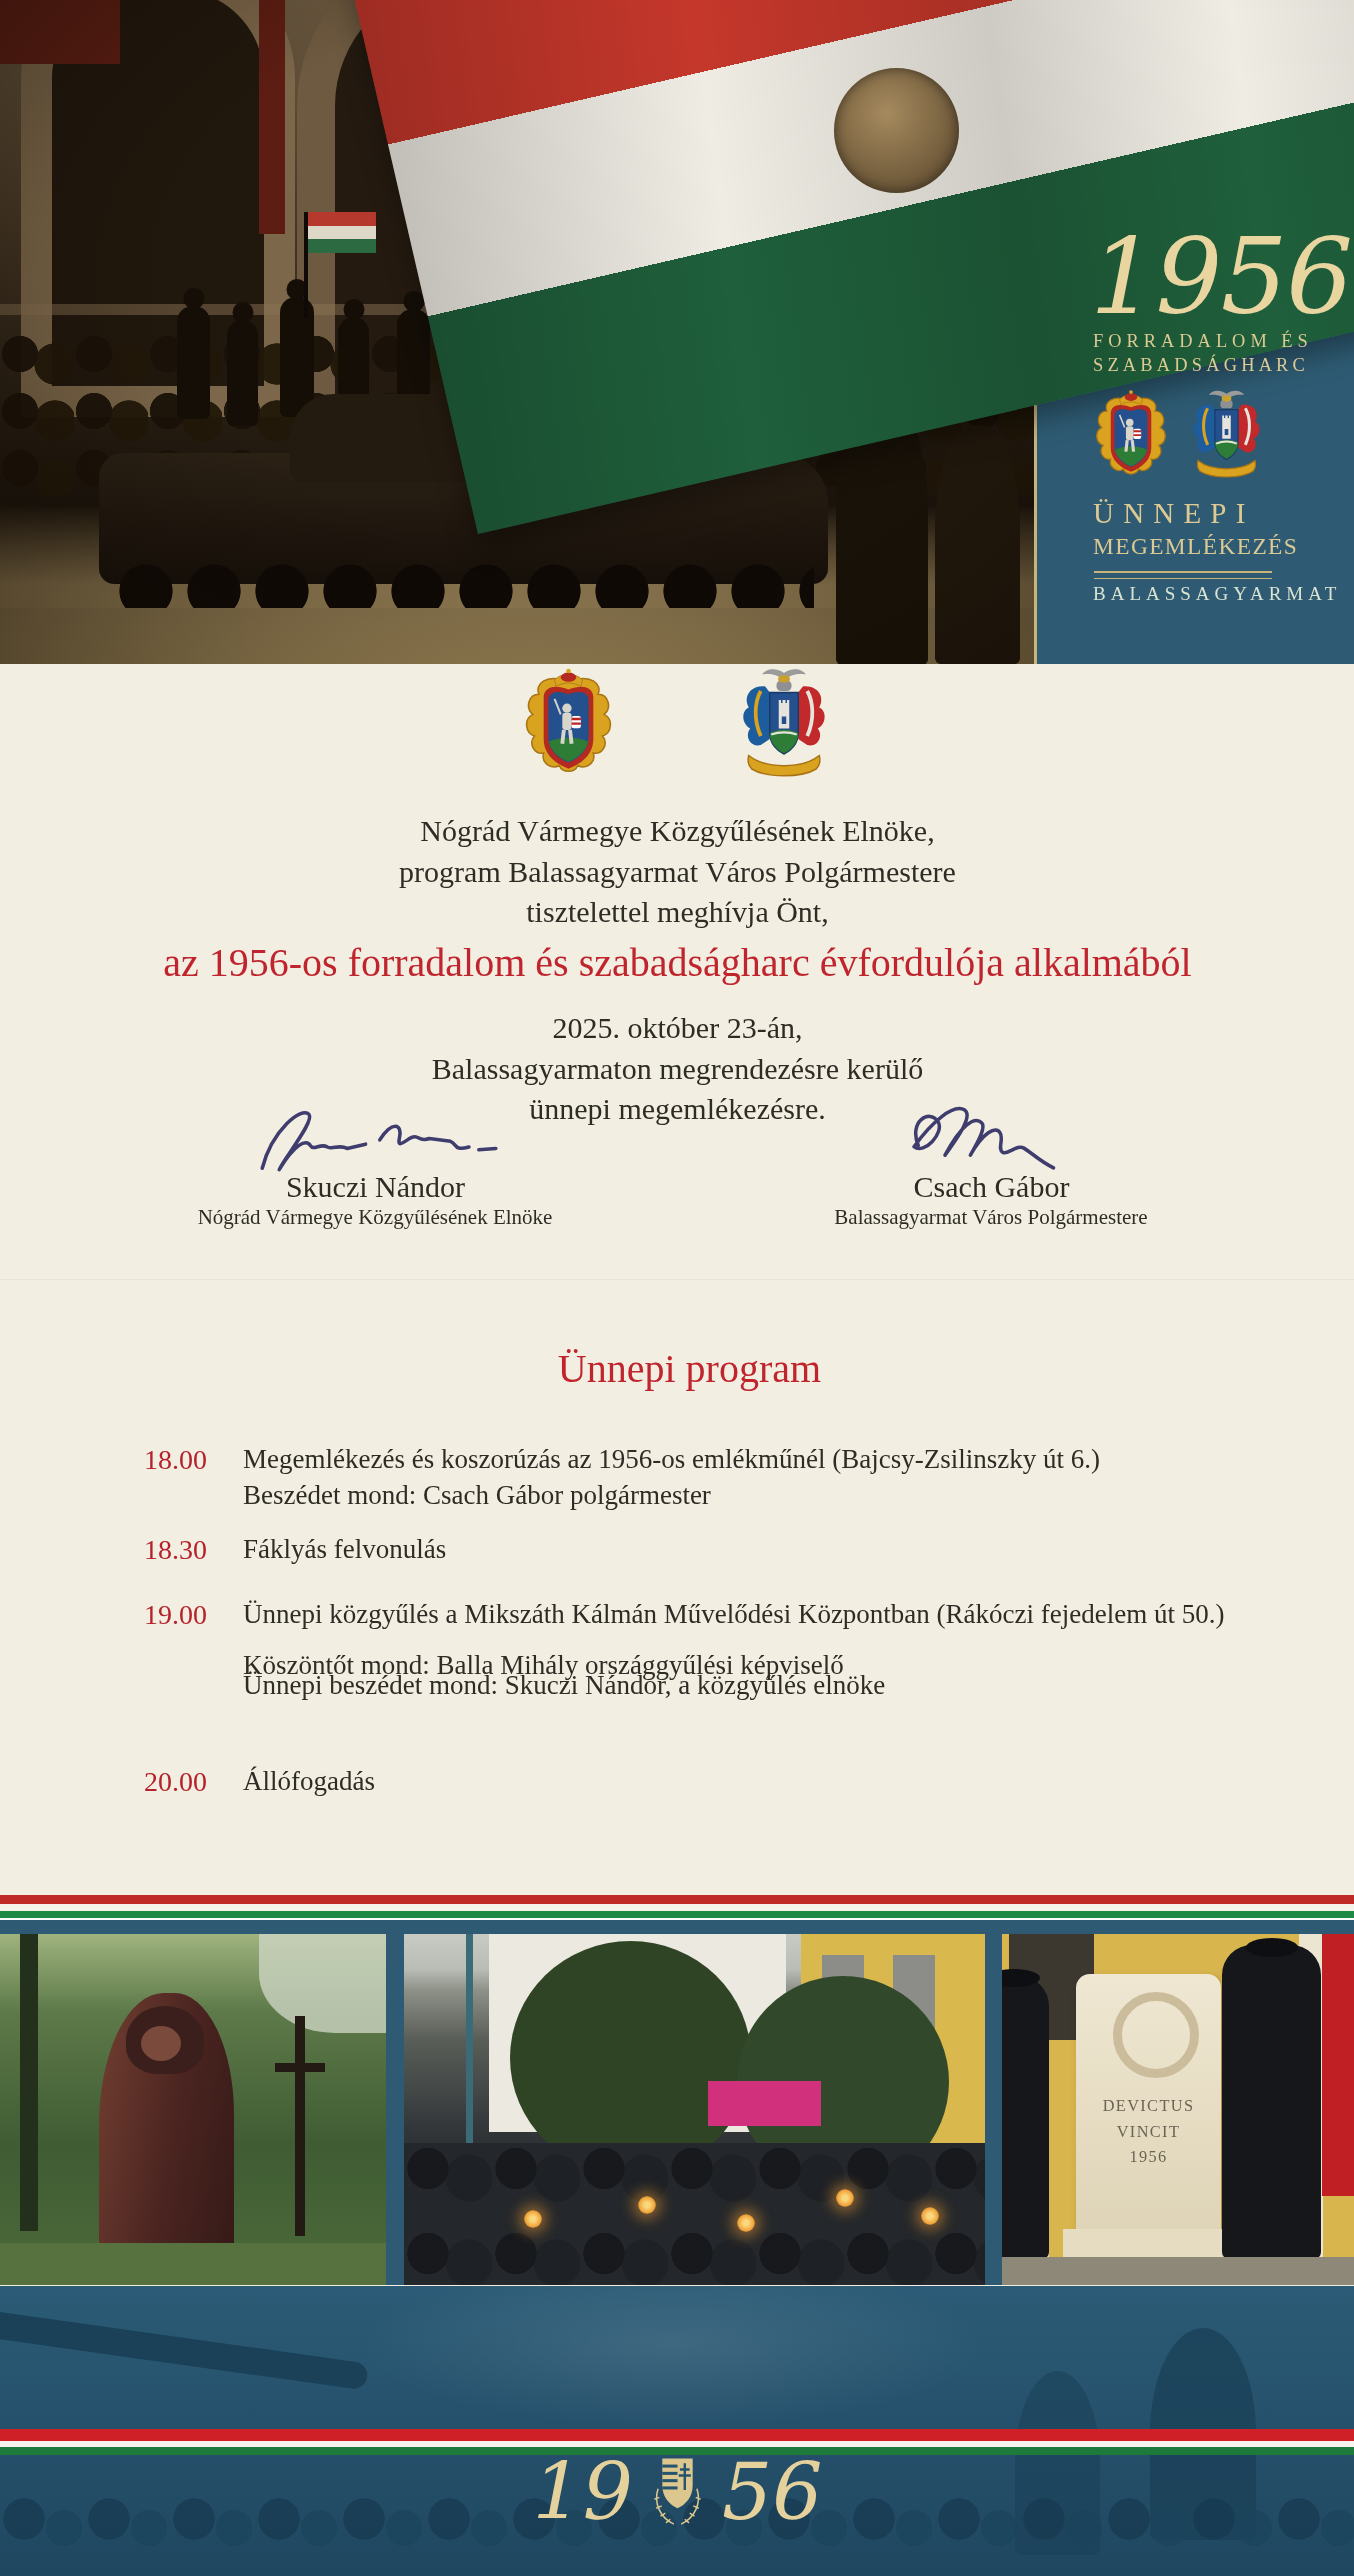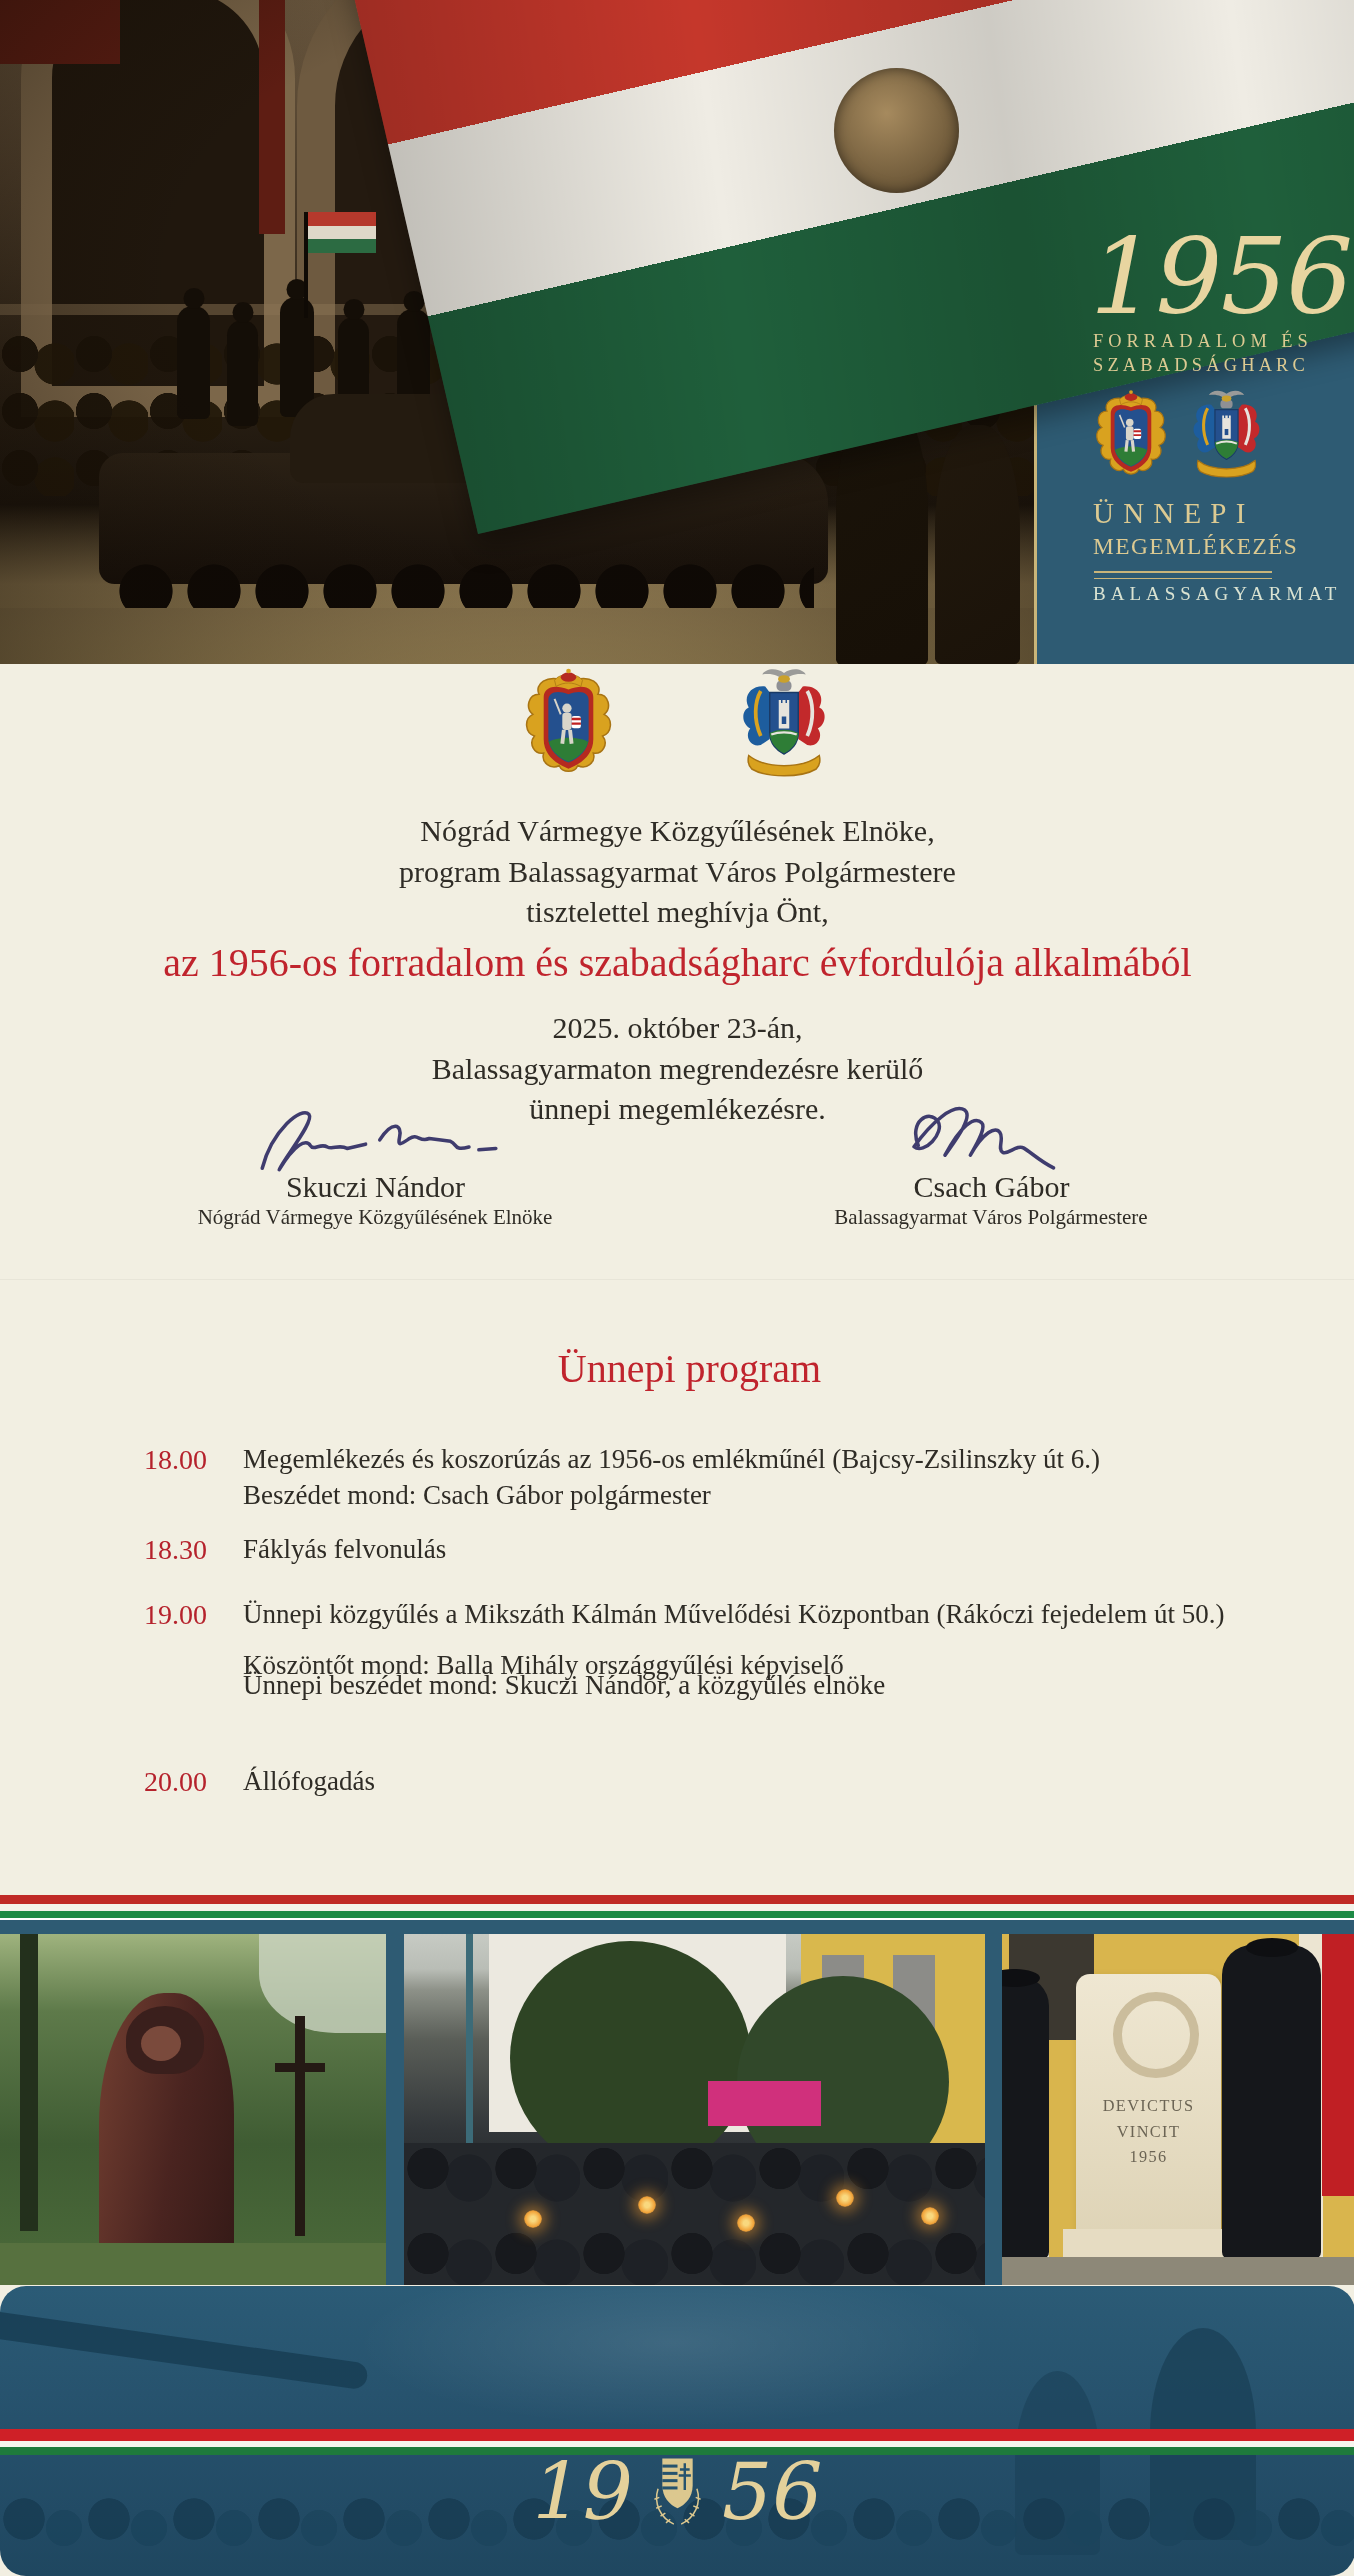--- a/index.html
+++ b/index.html
@@ -118,21 +118,21 @@
   .plinth{position:absolute;left:-12.7px;bottom:0;width:171px;height:31px;background:#e6dcc2;}
   .guard{position:absolute;background:#15171b;border-radius:30px 30px 7px 7px;}
   .guard:before{content:"";position:absolute;left:50%;top:-7px;transform:translateX(-50%);
     width:52px;height:18.4px;border-radius:50%;background:#0e0f12;}
   .rifle{position:absolute;left:238px;top:85px;width:10px;height:135px;background:#5a4228;transform:rotate(14deg);}
   .redflag{position:absolute;right:0;top:0;width:33px;height:262px;background:#c01f24;}
   .cobbles{position:absolute;left:0;bottom:0;width:100%;height:28px;background:#8d8878;}
 
   
   .footer{position:absolute;left:0;top:2286px;width:1355px;height:290px;overflow:hidden;
-    background:linear-gradient(180deg,#2b5b76 0%,#254f6a 55%,#1f4760 100%);border-radius:26px;}
+    background:linear-gradient(180deg,#2b5b76 0%,#254f6a 55%,#1f4760 100%);}
   .f-shape{position:absolute;background:#1a4158;}
   .f-light{position:absolute;background:radial-gradient(ellipse,rgba(255,255,255,.10),transparent 70%);}
   .f-crowd{position:absolute;left:0;bottom:0;width:100%;height:85px;opacity:.7;
     background-image:radial-gradient(circle 21px at 24px 28px,#16394f 97%,transparent),
                      radial-gradient(circle 18.4px at 64px 37px,#1b445c 97%,transparent);
     background-size:85px 85px;}
   .f-tric{position:absolute;left:0;top:143px;width:1355px;}
   .f-red{height:12px;background:#cf2027;}
   .f-white{height:6.4px;background:#f7f5ef;}
   .f-green{height:7.8px;background:#1e7a3c;}

